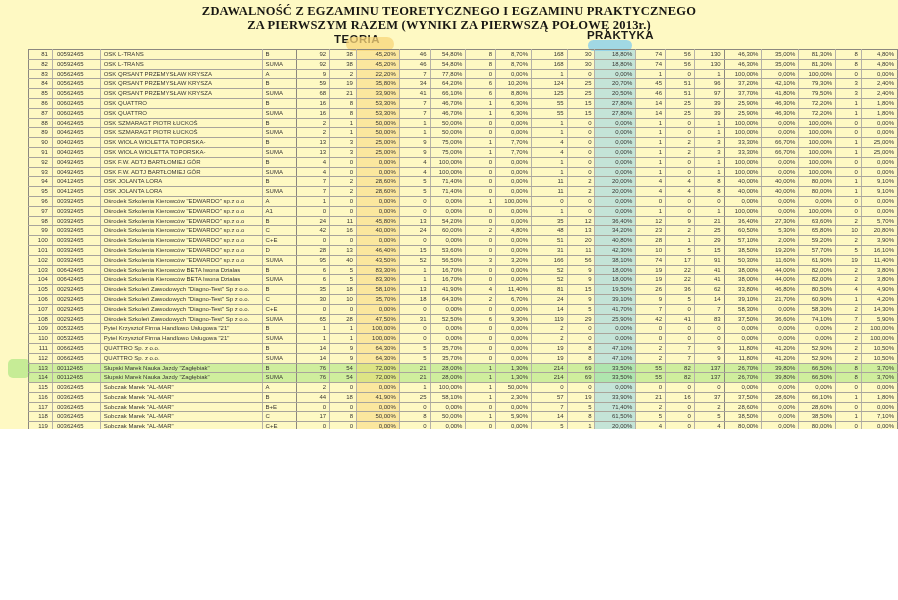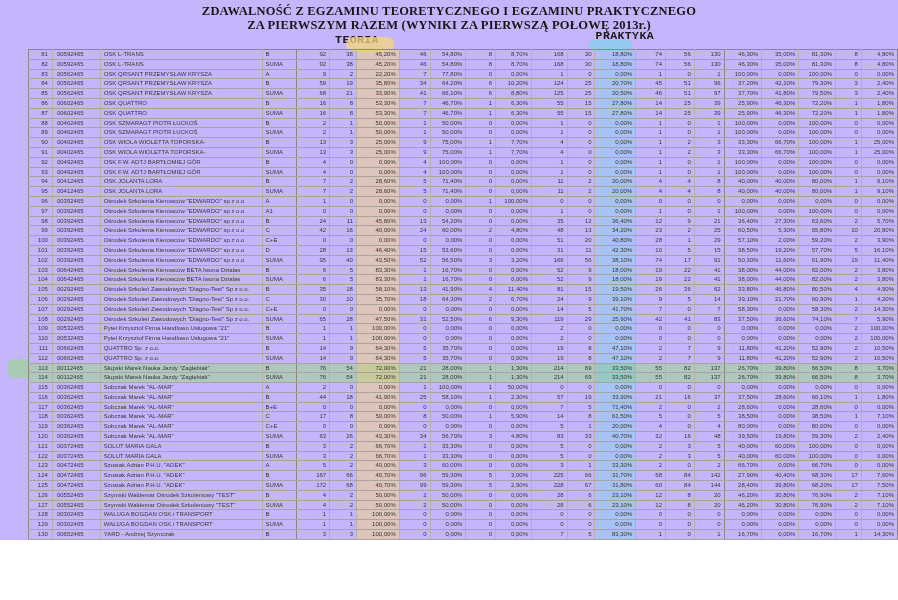--- a/index.html
+++ b/index.html
@@ -1,28 +1,28 @@
 <!DOCTYPE html>
 <html style="--hl-yellow-bg: #f7d57980; --hl-blue-bg: #8acfec80;"><head>
 <meta charset="utf-8">
 <style>
   html,body{margin:0;padding:0;}
   .page{
-    position:relative; width:898px; height:540px; overflow:hidden;
-    background:#c4b5fd;
+    position:relative; width:898px; height:429px; overflow:hidden;
+    background:#fef9c3;
     font-family:"Liberation Sans", sans-serif;
     color:#35332f;
   }
   .title-block{ position:absolute; left:0; top:4px; width:898px; text-align:center; }
   .title-line{
     font-family:"Liberation Serif", serif; font-weight:bold;
     font-size:12.5px; line-height:14px; color:#181713; letter-spacing:.2px;
   }
   .section-label{
-    position:absolute; font-family:Liberation Mono, monospace; font-weight:bold;
+    position:absolute; font-family:Liberation Sans, sans-serif; font-weight:bold;
     font-size:11.5px; color:#1c1b17; letter-spacing:.4px;
   }
   .label-teoria{ left:312px; top:33px; width:90px; text-align:center; }
   .label-praktyka{ left:558px; top:29px; width:96px; text-align:right; }
 
   table.results{
     position:absolute; left:28px; top:49px;
     border-collapse:collapse; table-layout:fixed;
     border:1px solid #8c887f;
   }

